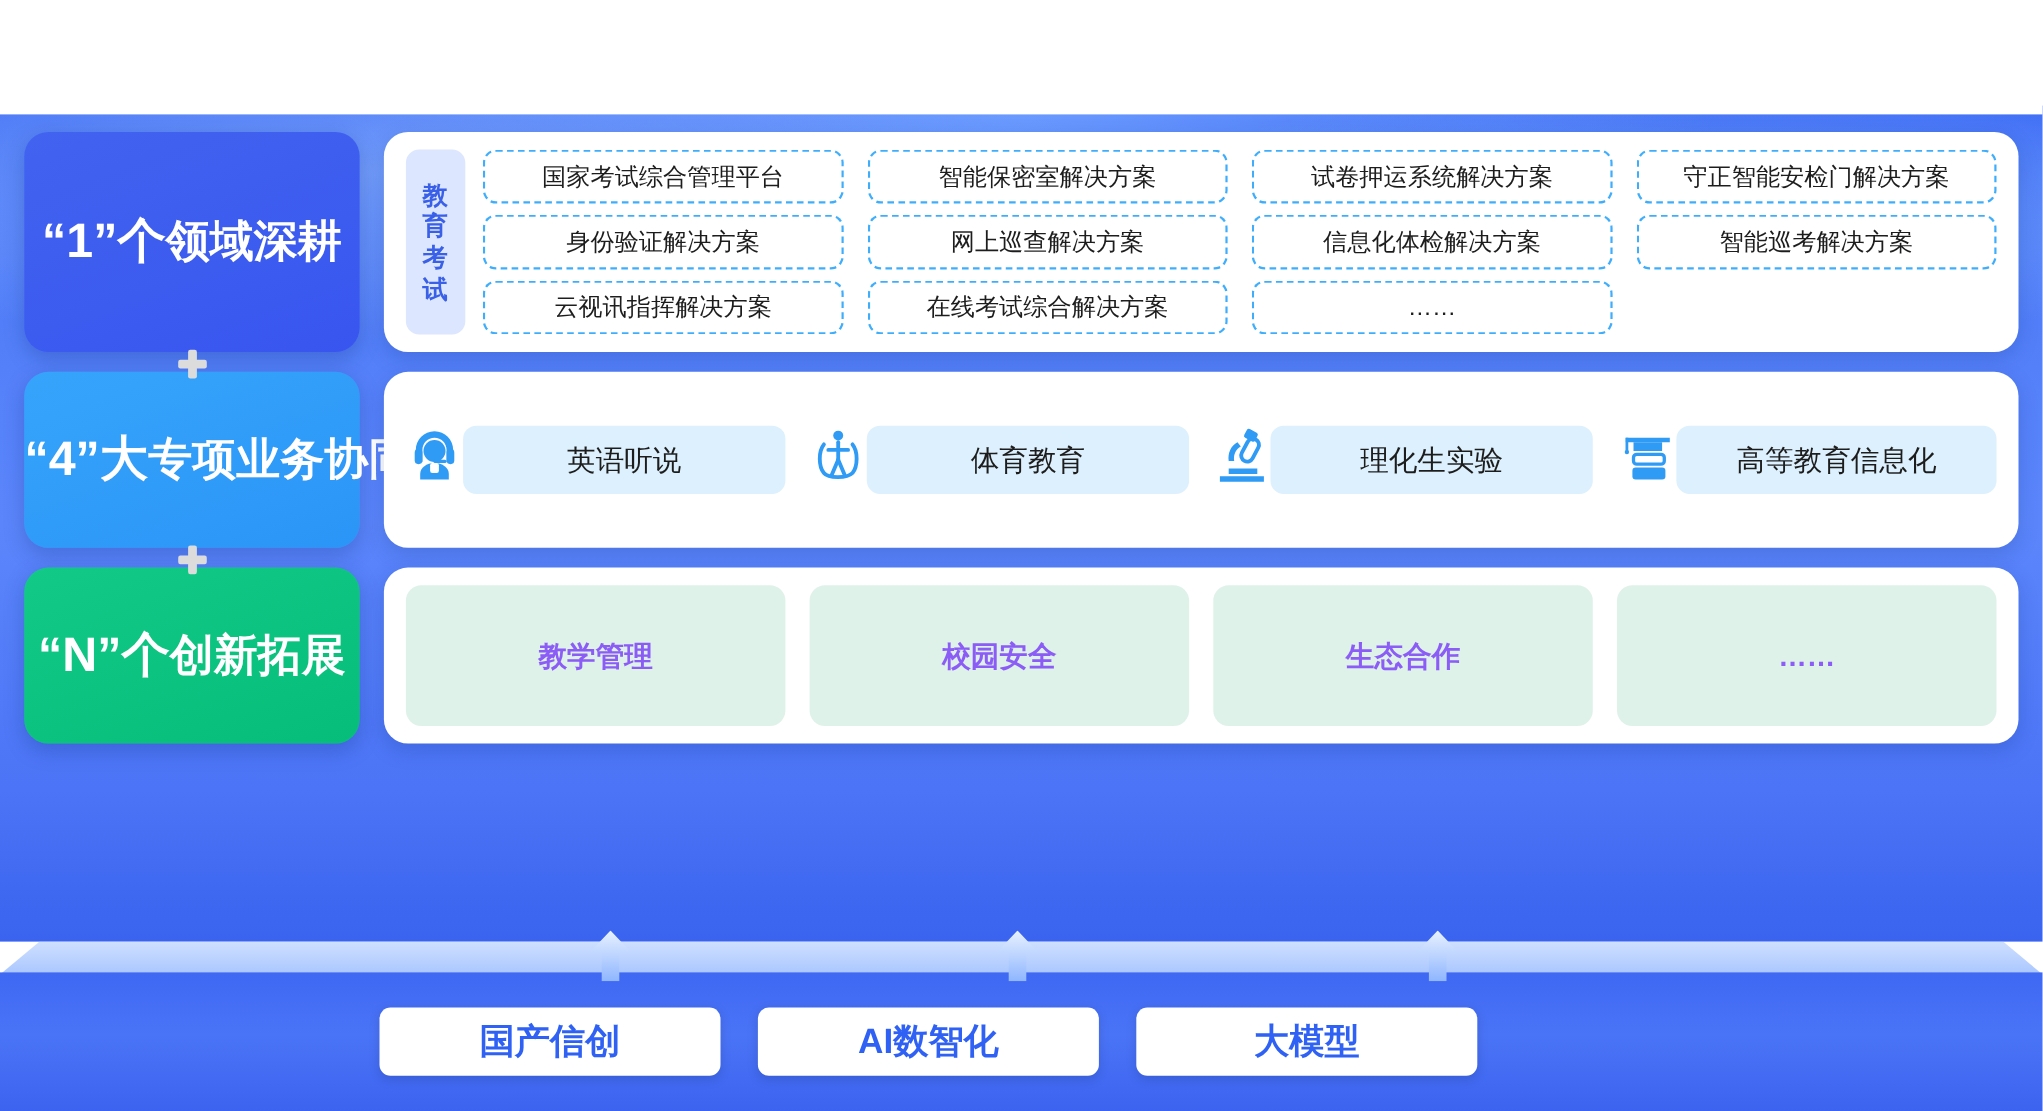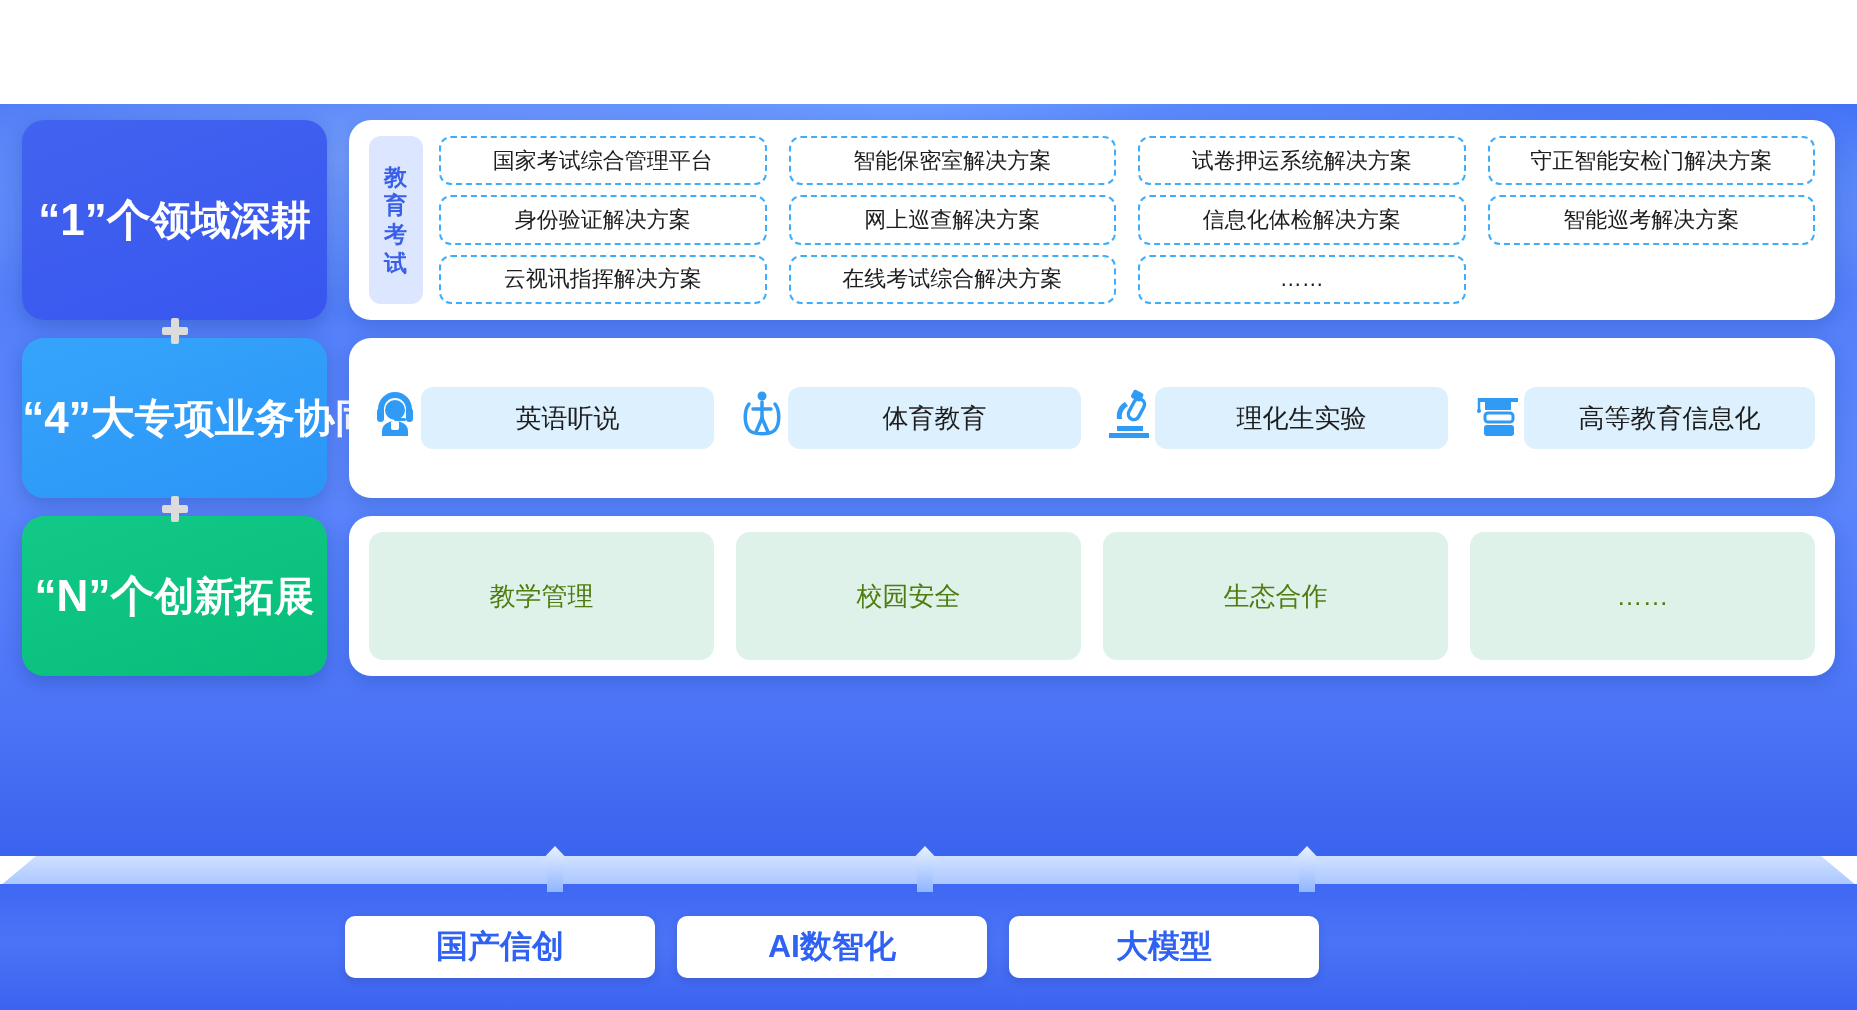--- a/index.html
+++ b/index.html
@@ -233,22 +233,23 @@
     grid-template-columns: repeat(4, 1fr);
     gap: 22px;
   }
   .tile-green {
     background: #dff2ea;
     border-radius: 14px;
     display: flex;
     align-items: center;
     justify-content: center;
     font-size: 26px;
-    color: #4d7c0f;
-    white-space: nowrap;
+    color: #8b5cf6;
+    white-space: nowrap;
+    font-weight: bold;
   }
 
   
   .arrow {
     position: absolute;
     width: 38px; height: 46px;
     z-index: 5;
   }
   .arrow svg { display: block; }
 
@@ -268,21 +269,21 @@
     background: linear-gradient(180deg,#3f68f3 0%, #4a74f7 45%, #3c63ef 100%);
     z-index: 3;
   }
   .footer-inner {
     position: absolute;
     left: 0; top: 884px;
     width: 1857px; height: 126px;
     display: flex;
     align-items: center;
     justify-content: flex-start;
-    gap: 22px;
+    gap: 34px;
     padding-left: 345px;
     z-index: 4;
   }
   .foot-btn {
     width: 310px;
     height: 62px;
     background: #ffffff;
     border-radius: 10px;
     display: flex;
     align-items: center;

